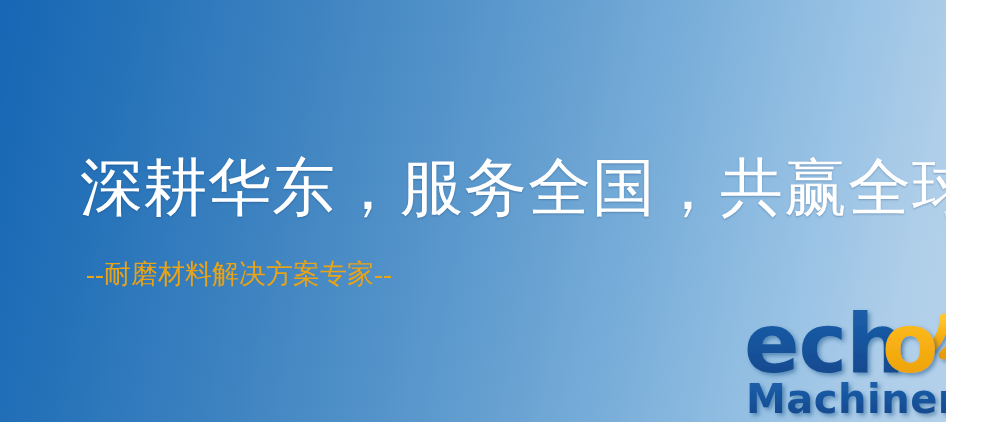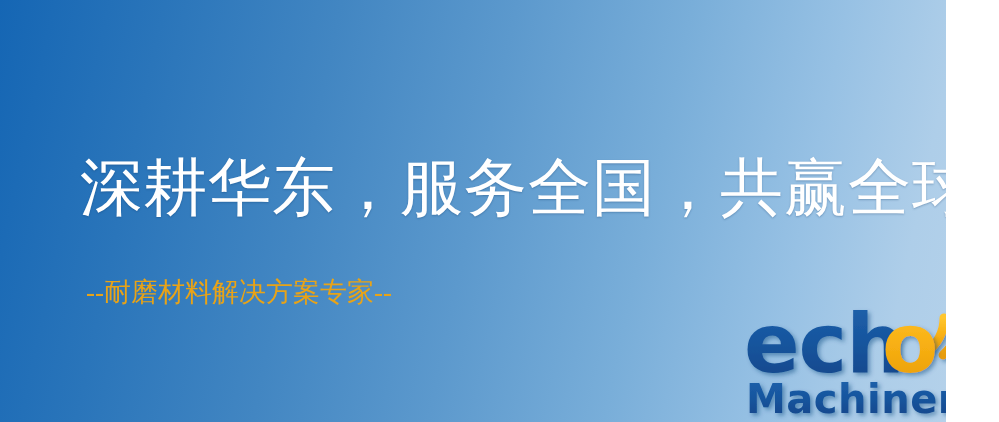--- a/index.html
+++ b/index.html
@@ -39,21 +39,21 @@
     letter-spacing: 1px;
     color: #ffffff;
     white-space: nowrap;
     text-shadow: 0 1px 2px rgba(10, 50, 95, 0.30);
   }
 
   
   #subtitle {
     position: absolute;
     left: 86px;
-    top: 276px;
+    top: 258px;
     font-family: "Liberation Serif", "DejaVu Serif", serif;
     font-size: 27px;
     line-height: 32px;
     letter-spacing: 0px;
     color: #e8a317;
     white-space: nowrap;
   }
 
   
   #logo {

